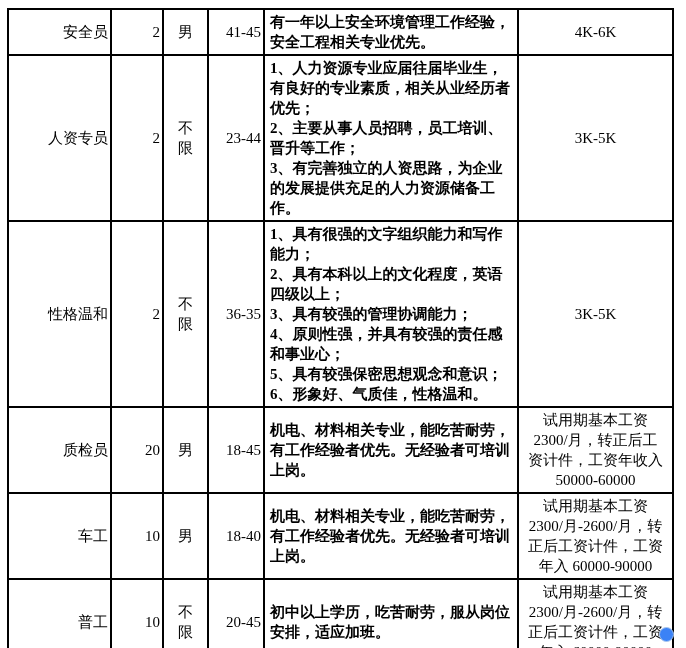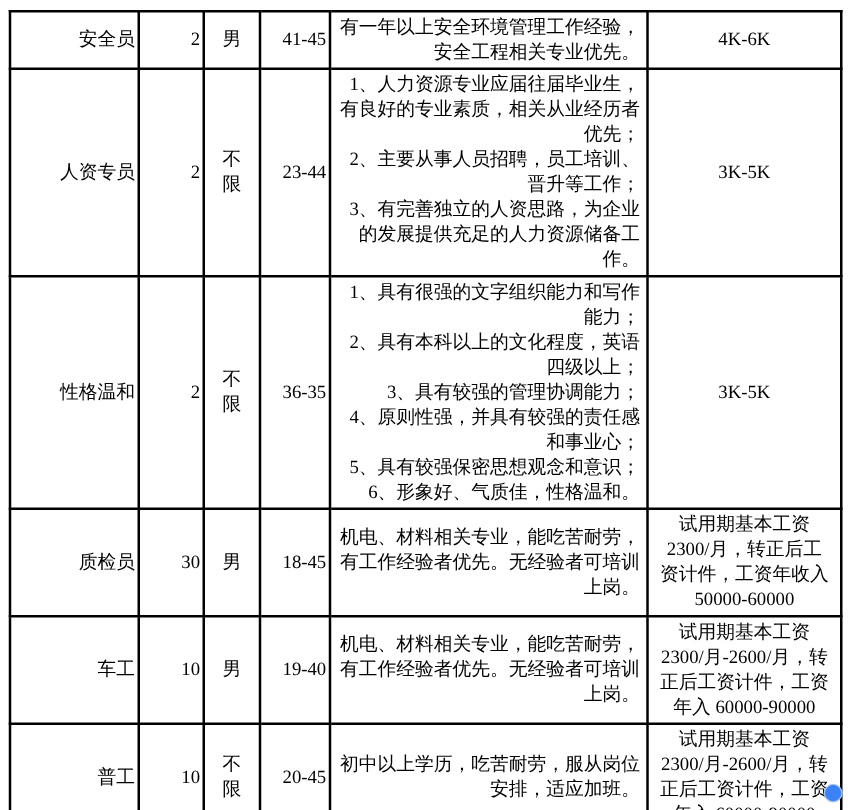--- a/index.html
+++ b/index.html
@@ -23,23 +23,24 @@
   table.job-table td {
     border: 2px solid #000000;
     font-size: 15px;
     line-height: 20px;
     vertical-align: middle;
     overflow: hidden;
   }
   td.c-center { text-align: right; padding: 0 2px; }
   td.c-gender { text-align: center; padding: 0 11px; }
   td.c-req {
-    text-align: right;
+    text-align: left;
     padding: 2px 5px;
     white-space: pre-line;
+    font-weight: bold;
   }
   td.c-sal {
     text-align: center;
     padding: 2px 7px;
   }
   tr.h1 { height: 45px; }
   tr.h2 { height: 165px; }
   tr.h3 { height: 183px; }
   tr.h4 { height: 78px; }
   tr.h5 { height: 84px; }
@@ -94,31 +95,31 @@
         <td class="c-req">1、具有很强的文字组织能力和写作能力；
 2、具有本科以上的文化程度，英语四级以上；
 3、具有较强的管理协调能力；
 4、原则性强，并具有较强的责任感和事业心；
 5、具有较强保密思想观念和意识；
 6、形象好、气质佳，性格温和。</td>
         <td class="c-sal">3K-5K</td>
       </tr>
       <tr class="h4">
         <td class="c-center">质检员</td>
-        <td class="c-center">30</td>
+        <td class="c-center">20</td>
         <td class="c-gender">男</td>
         <td class="c-center">18-45</td>
         <td class="c-req">机电、材料相关专业，能吃苦耐劳，有工作经验者优先。无经验者可培训上岗。</td>
         <td class="c-sal">试用期基本工资2300/月，转正后工资计件，工资年收入50000-60000</td>
       </tr>
       <tr class="h5">
         <td class="c-center">车工</td>
         <td class="c-center">10</td>
         <td class="c-gender">男</td>
-        <td class="c-center">19-40</td>
+        <td class="c-center">18-40</td>
         <td class="c-req">机电、材料相关专业，能吃苦耐劳，有工作经验者优先。无经验者可培训上岗。</td>
         <td class="c-sal">试用期基本工资2300/月-2600/月，转正后工资计件，工资年入 60000-90000</td>
       </tr>
       <tr class="h6">
         <td class="c-center">普工</td>
         <td class="c-center">10</td>
         <td class="c-gender">不限</td>
         <td class="c-center">20-45</td>
         <td class="c-req">初中以上学历，吃苦耐劳，服从岗位安排，适应加班。</td>
         <td class="c-sal">试用期基本工资2300/月-2600/月，转正后工资计件，工资年入 60000-90000</td>

